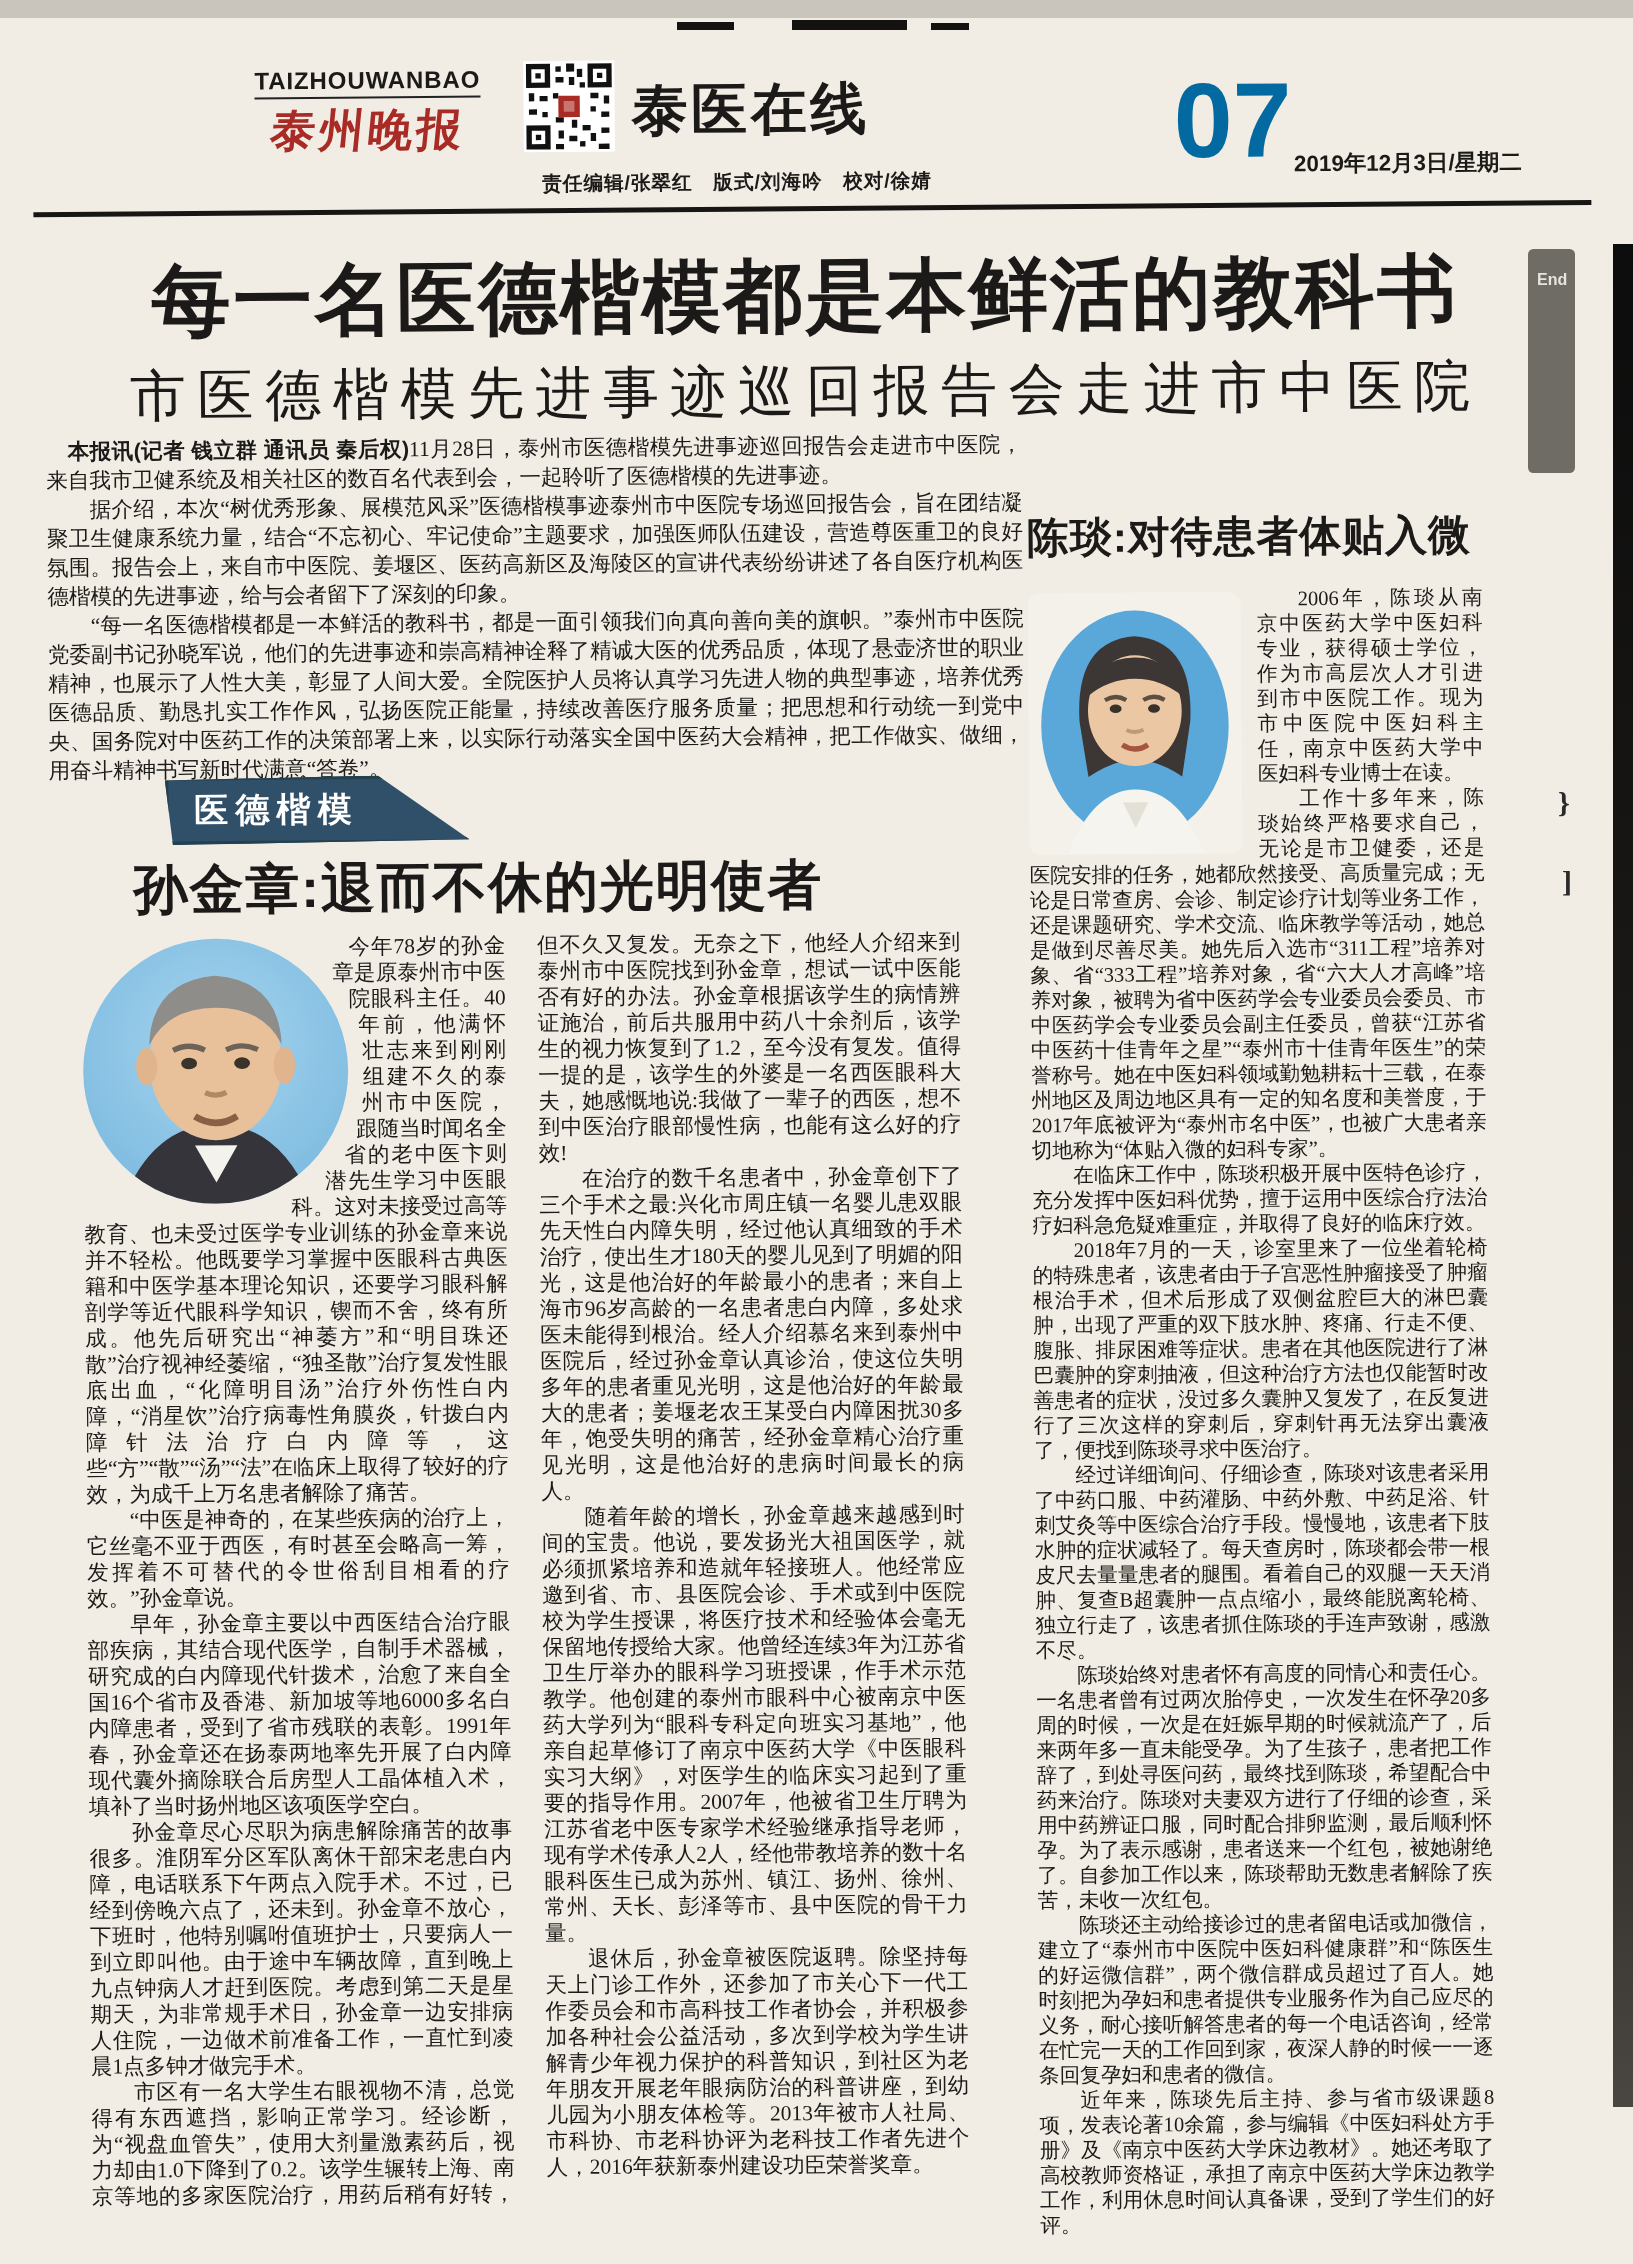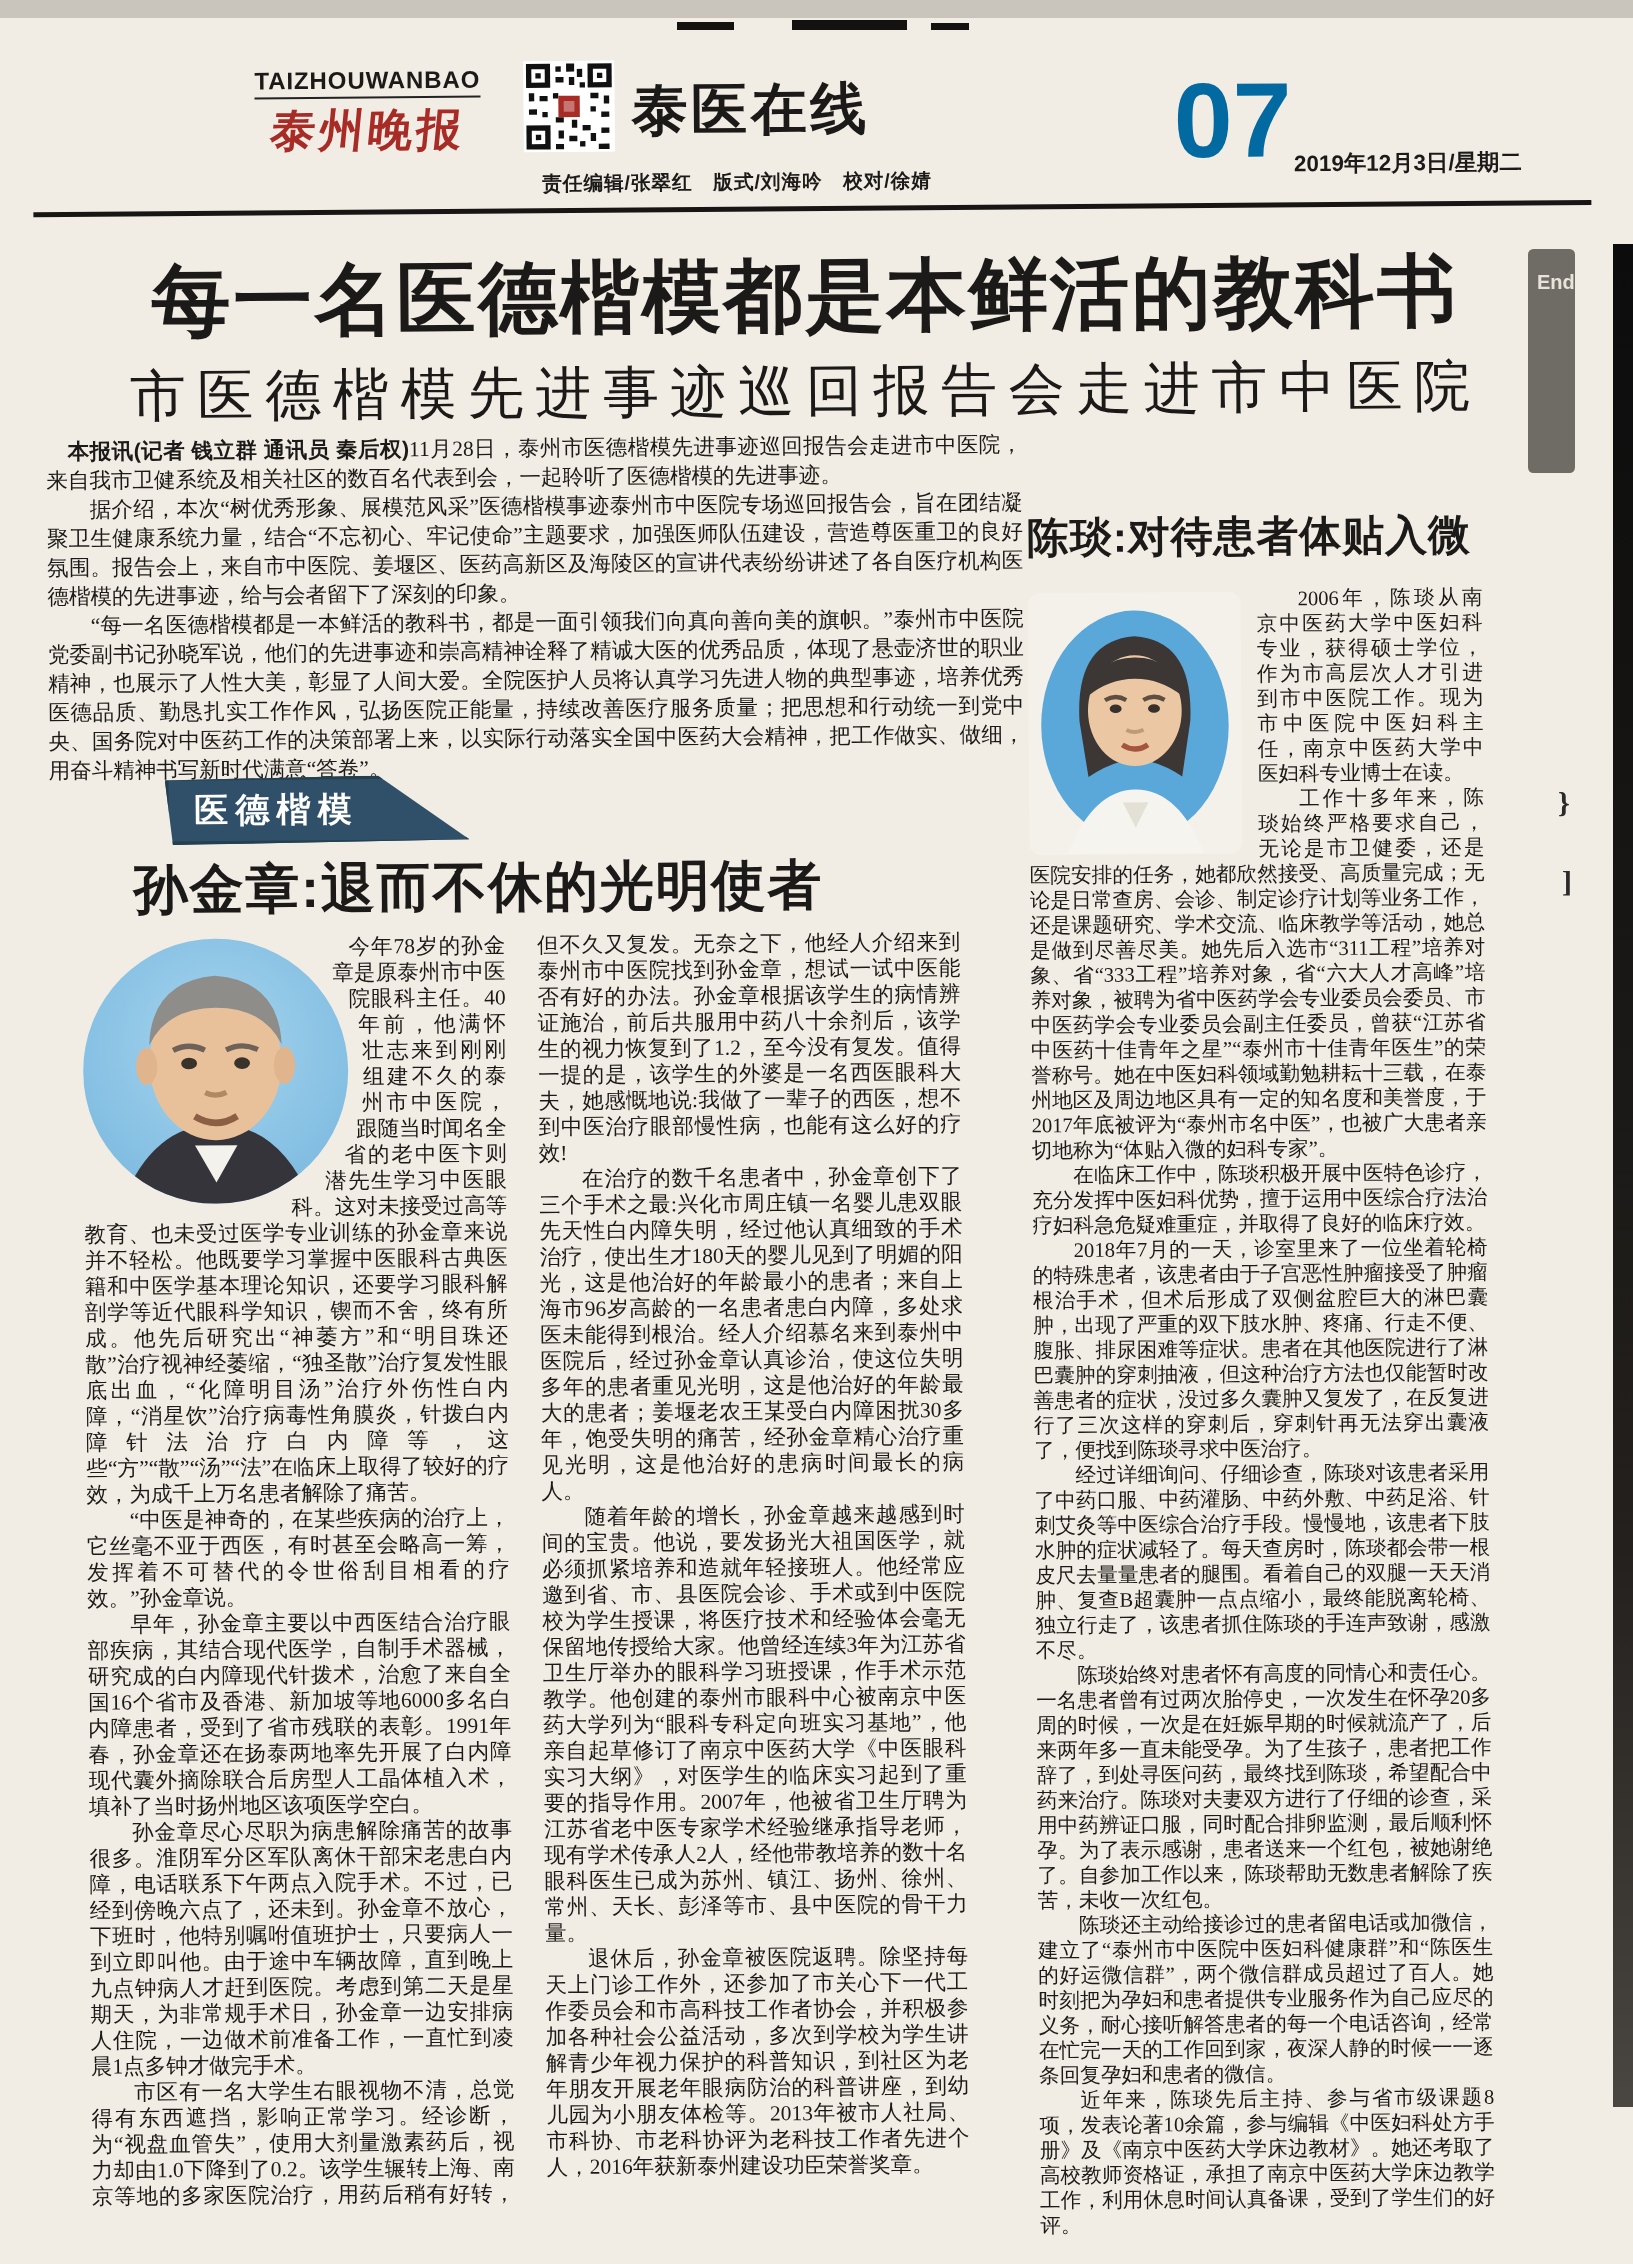--- a/index.html
+++ b/index.html
@@ -57,21 +57,21 @@
   .chen-body{height:1684px;overflow:hidden;font-size:20.6px;line-height:25px;text-align:justify;}
   .chen-body p{margin:0;text-indent:2em;}
   .photo-chen{float:left;width:213px;height:262px;border-radius:12.5px;margin:5.4px 16px 5.4px 0;
               background:#f3f1ea;overflow:hidden;}
   
   .edge-strip{position:absolute;right:0;top:226px;width:21.5px;height:1863px;
               background:linear-gradient(#0c0c0c,#23201d 70%,#4a4641);}
   .edge-smudge{position:absolute;left:1528px;top:231px;width:47px;height:224px;background:#585550;
                border-radius:5.4px;opacity:.85;}
   .edge-note{position:absolute;left:1537px;top:253px;color:#e8e4dc;
-             font-family:"Liberation Sans",sans-serif;font-size:20px;font-weight:bold;}
+             font-family:"Liberation Sans",sans-serif;font-size:16px;font-weight:bold;}
   .edge-glyph1{position:absolute;left:1558px;top:768px;font-size:30px;color:#2a2a2a;font-weight:bold;}
   .edge-glyph2{position:absolute;left:1562px;top:847px;font-size:30px;color:#2a2a2a;font-weight:bold;}
   .topmark{position:absolute;background:#141210;}
   .tm1{left:677px;top:3.6px;width:57px;height:8px;}
   .tm2{left:792px;top:1.8px;width:115px;height:9.9px;}
   .tm3{left:931px;top:4.5px;width:38px;height:7.2px;}
 </style>
 </head>
 <body>
 

